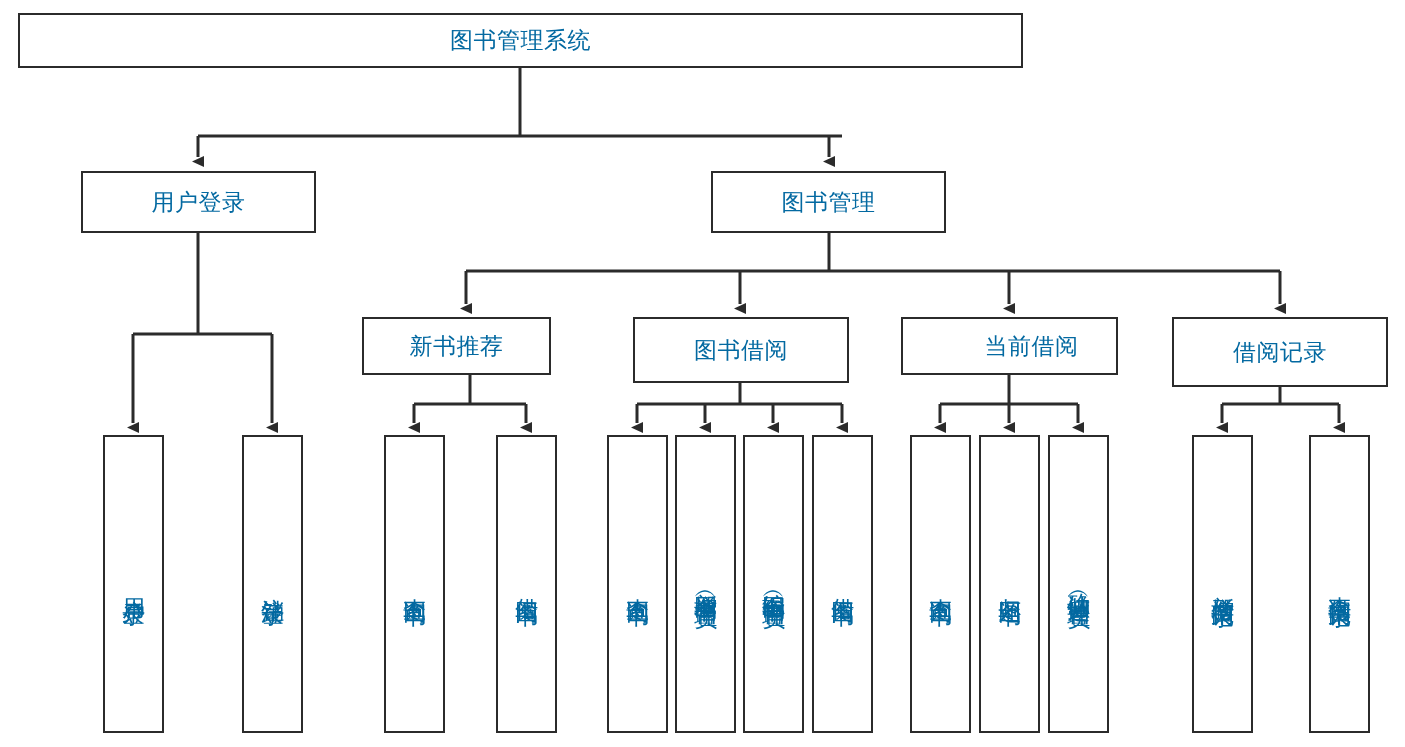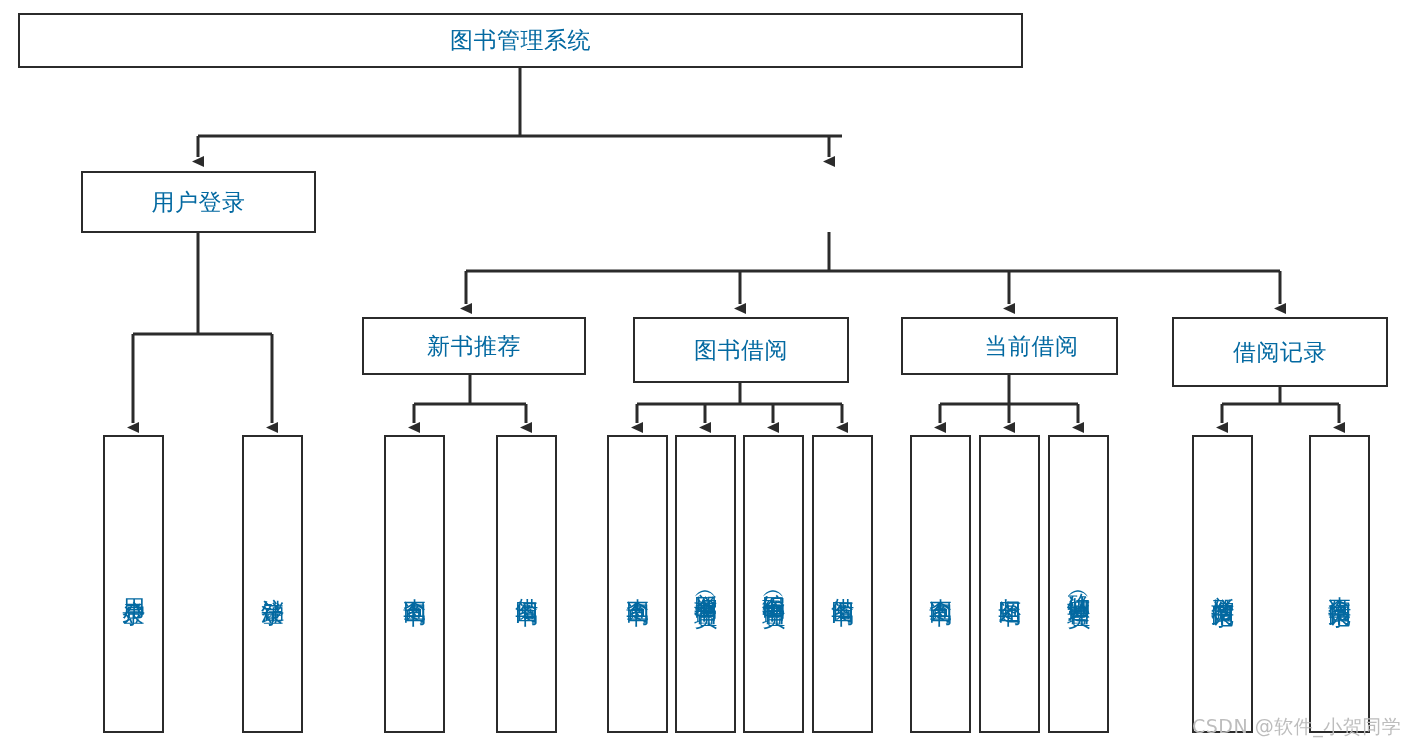--- a/index.html
+++ b/index.html
@@ -119,22 +119,25 @@
     </g>
   </svg>
 
   <div class="node horiz" style="left:18px; top:13px; width:1005px; height:55px;">
     <span class="label">图书管理系统</span>
   </div>
 
   <div class="node horiz" style="left:81px; top:171px; width:235px; height:62px;">
     <span class="label">用户登录</span>
   </div>
+  <div class="node horiz" style="left:711px; top:171px; width:235px; height:62px;">
+    <span class="label">图书管理</span>
+  </div>
 
-  <div class="node horiz" style="left:362px; top:317px; width:224px; height:58px;">
+  <div class="node horiz" style="left:362px; top:317px; width:189px; height:58px;">
     <span class="label">新书推荐</span>
   </div>
   <div class="node horiz" style="left:633px; top:317px; width:216px; height:66px;">
     <span class="label">图书借阅</span>
   </div>
   <div class="node horiz" style="left:901px; top:317px; width:217px; height:58px;padding-left:44px;">
     <span class="label">当前借阅</span>
   </div>
   <div class="node horiz" style="left:1172px; top:317px; width:216px; height:70px;">
     <span class="label">借阅记录</span>
@@ -177,15 +180,14 @@
     <span class="label">确认归还（管理员）</span>
   </div>
 
   <div class="node vert" style="left:1192px; top:435px; width:61px; height:298px;">
     <span class="label">新增借阅记录</span>
   </div>
   <div class="node vert" style="left:1309px; top:435px; width:61px; height:298px;">
     <span class="label">查询借阅记录</span>
   </div>
 
-  <div class="watermark" style="left:1192px; top:714px;">CSDN @软件_小贺同学</div>
 
 </div>
 
 </body></html>

